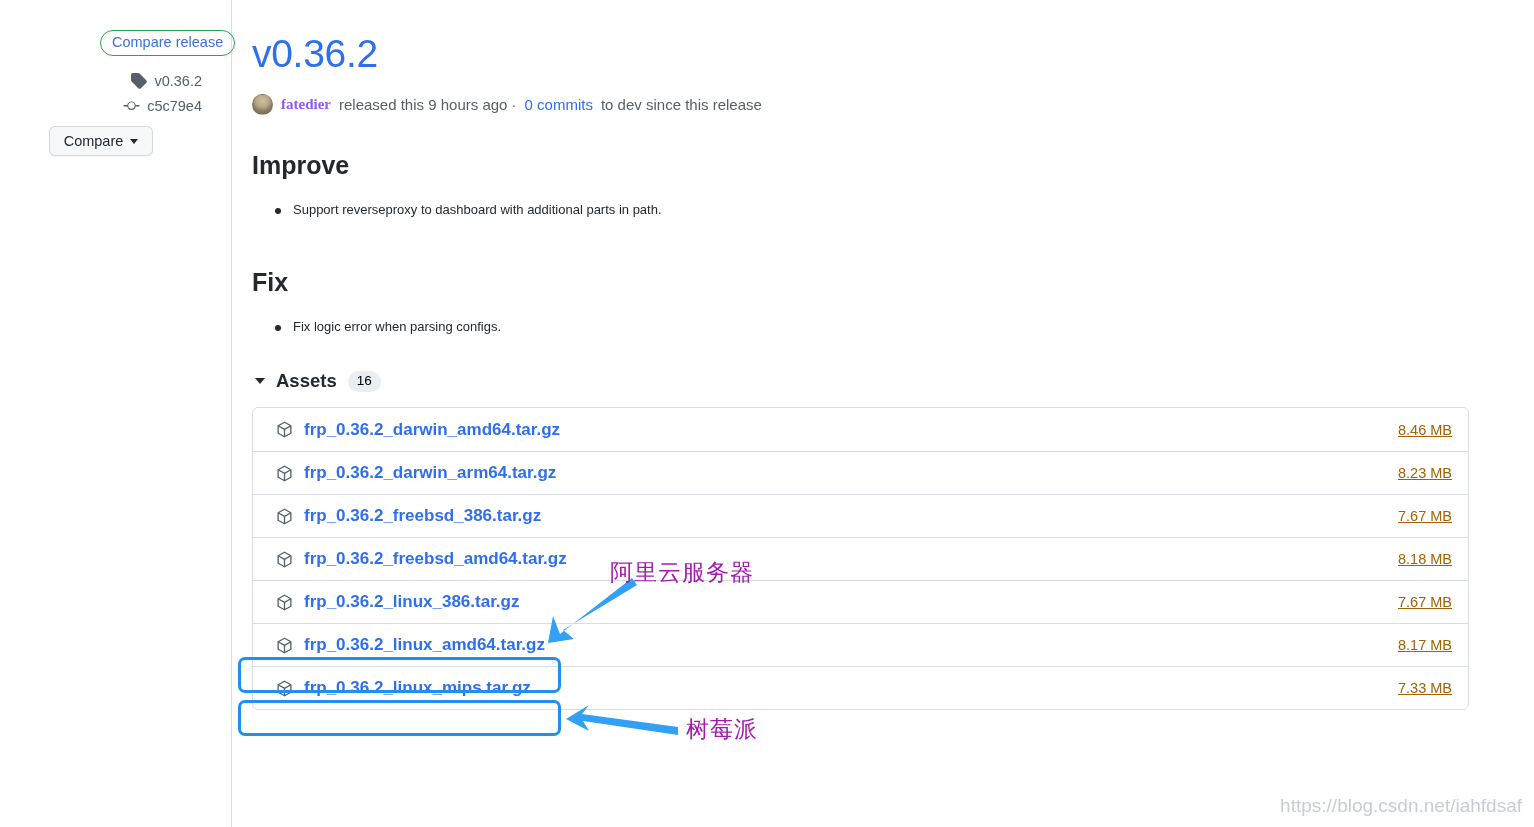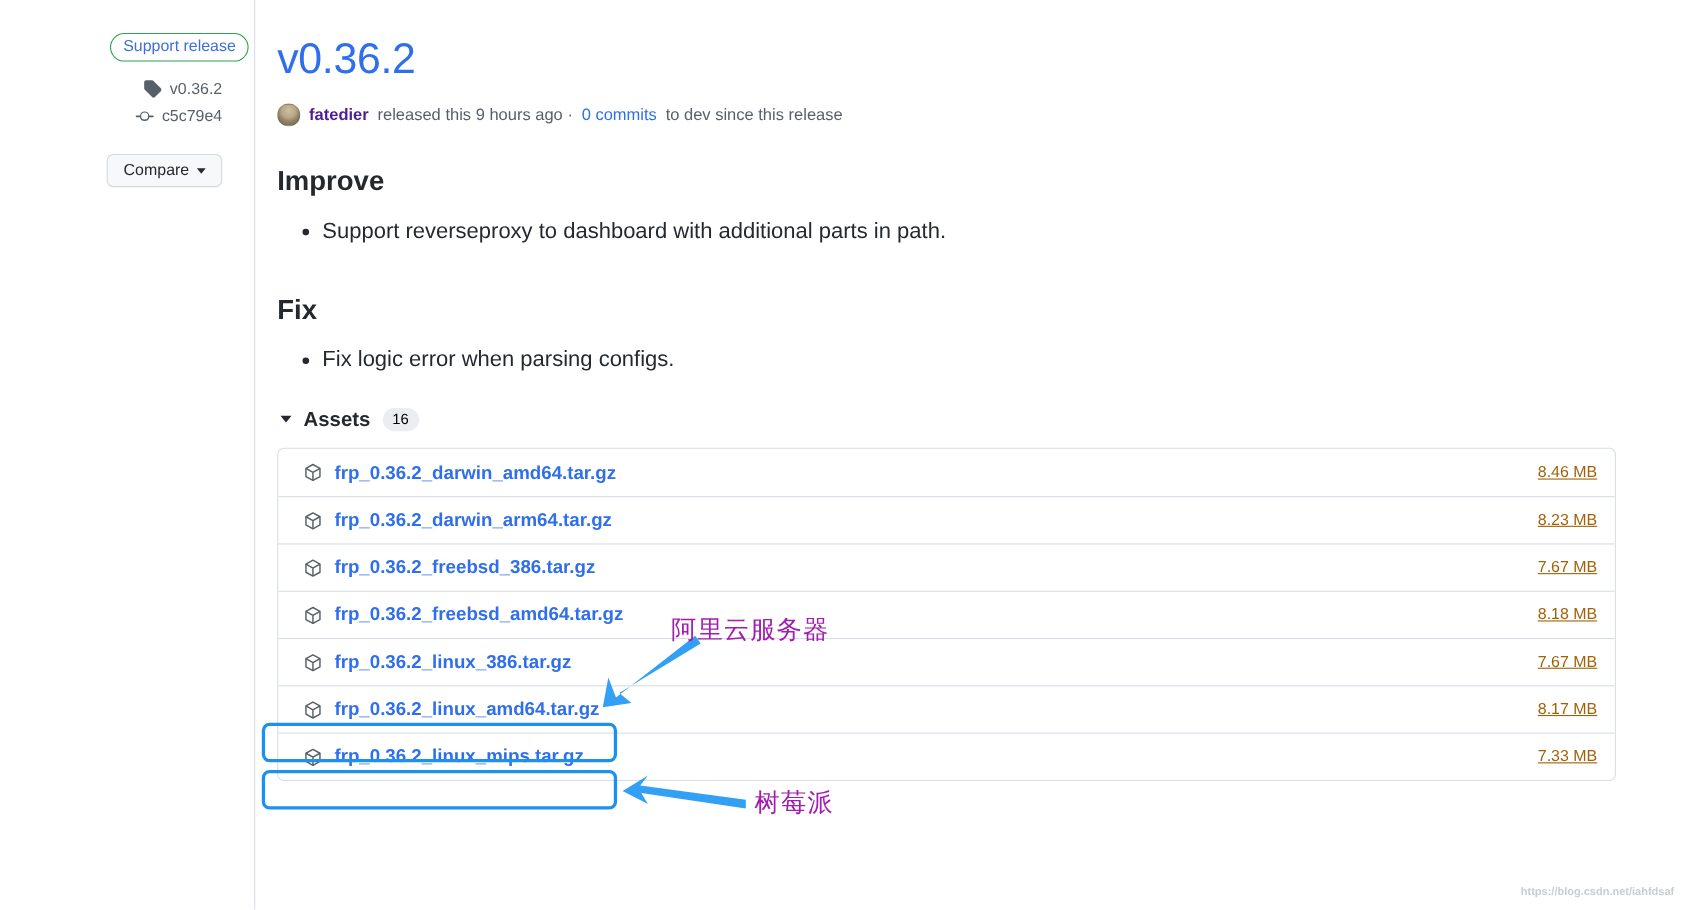--- a/index.html
+++ b/index.html
@@ -46,23 +46,23 @@
     color: #57606a;
     font-size: 14.5px;
     margin-top: 16px;
   }
   .meta-row.commit { margin-top: 8px; }
   .meta-row .ico { display: flex; align-items: center; color: #57606a; flex: none; }
   .meta-text { color: #57606a; }
 
   .compare-wrap {
     display: flex;
-    justify-content: flex-end;
+    justify-content: center;
     padding-right: 29px;
-    margin-top: 26px;
+    margin-top: 12px;
   }
   .compare-btn {
     display: inline-flex;
     align-items: center;
     gap: 7px;
     background: #f6f8fa;
     border: 1px solid rgba(27,31,36,0.15);
     border-radius: 6px;
     padding: 6px 14px;
     font-size: 14.5px;
@@ -102,38 +102,38 @@
     color: #57606a;
   }
   .avatar {
     width: 21px; height: 21px;
     border-radius: 50%;
     background:
       radial-gradient(circle at 50% 30%, #cdbfa2 0%, #b8a887 38%, #8d7f63 62%, #6e6450 100%);
     flex: none;
     border: 1px solid rgba(0,0,0,0.08);
   }
-  .byline .author { font-weight: 700; color: #4c1d95; }
+  .byline .author { font-weight: 700; color: #8b5cf6; font-family: Liberation Serif, serif; }
   .byline a { color: #2f6feb; text-decoration: none; }
 
   .section-h {
     font-size: 25px;
     font-weight: 600;
     color: #24292f;
     margin-top: 36px;
   }
   .section-h.fix { margin-top: 45px; }
   ul.bullets {
     margin-top: 17px;
     padding-left: 41px;
     list-style: none;
   }
   ul.bullets li {
     position: relative;
-    font-size: 20px;
+    font-size: 13px;
     line-height: 26px;
     color: #24292f;
   }
   ul.bullets li::before {
     content: "";
     position: absolute;
     left: -18px; top: 11px;
     width: 6px; height: 6px;
     border-radius: 50%;
     background: #24292f;
@@ -216,33 +216,32 @@
     line-height: 34px;
     font-family: Liberation Serif, serif;
     white-space: nowrap;
     letter-spacing: 1px;
   }
   .watermark {
     position: absolute;
     right: 12px;
     bottom: 10px;
     color: #c8cdd4;
-    font-size: 10px;
+    font-size: 19px;
     white-space: nowrap;
-    font-weight: bold;
   }
 </style>
 </head>
 <body>
 
 <div id="root">
 
   <aside class="sidebar">
 
-    <span class="latest-badge">Support release</span>
+    <span class="latest-badge">Compare release</span>
 
     <div class="meta-row">
       <span class="ico">
         <svg width="17" height="17" viewBox="0 0 16 16" fill="currentColor">
           <path d="M2.5 7.775V2.75a.25.25 0 01.25-.25h5.025a.25.25 0 01.177.073l6.25 6.25a.25.25 0 010 .354l-5.025 5.025a.25.25 0 01-.354 0l-6.25-6.25a.25.25 0 01-.073-.177zm-1.5 0V2.75C1 1.784 1.784 1 2.75 1h5.025c.464 0 .91.184 1.238.513l6.25 6.25a1.75 1.75 0 010 2.474l-5.026 5.026a1.75 1.75 0 01-2.474 0l-6.25-6.25A1.75 1.75 0 011 7.775zM6 5a1 1 0 100 2 1 1 0 000-2z"></path>
         </svg>
       </span>
       <span class="meta-text">v0.36.2</span>
     </div>
 

